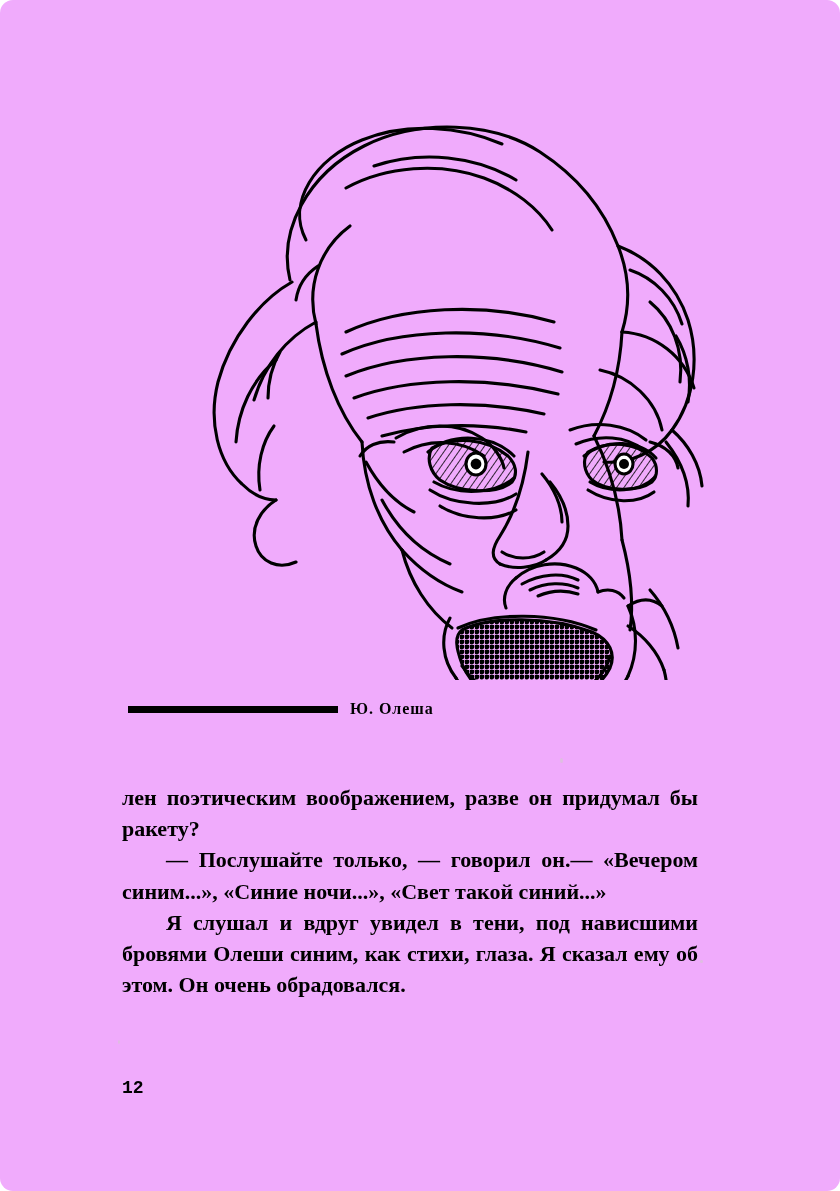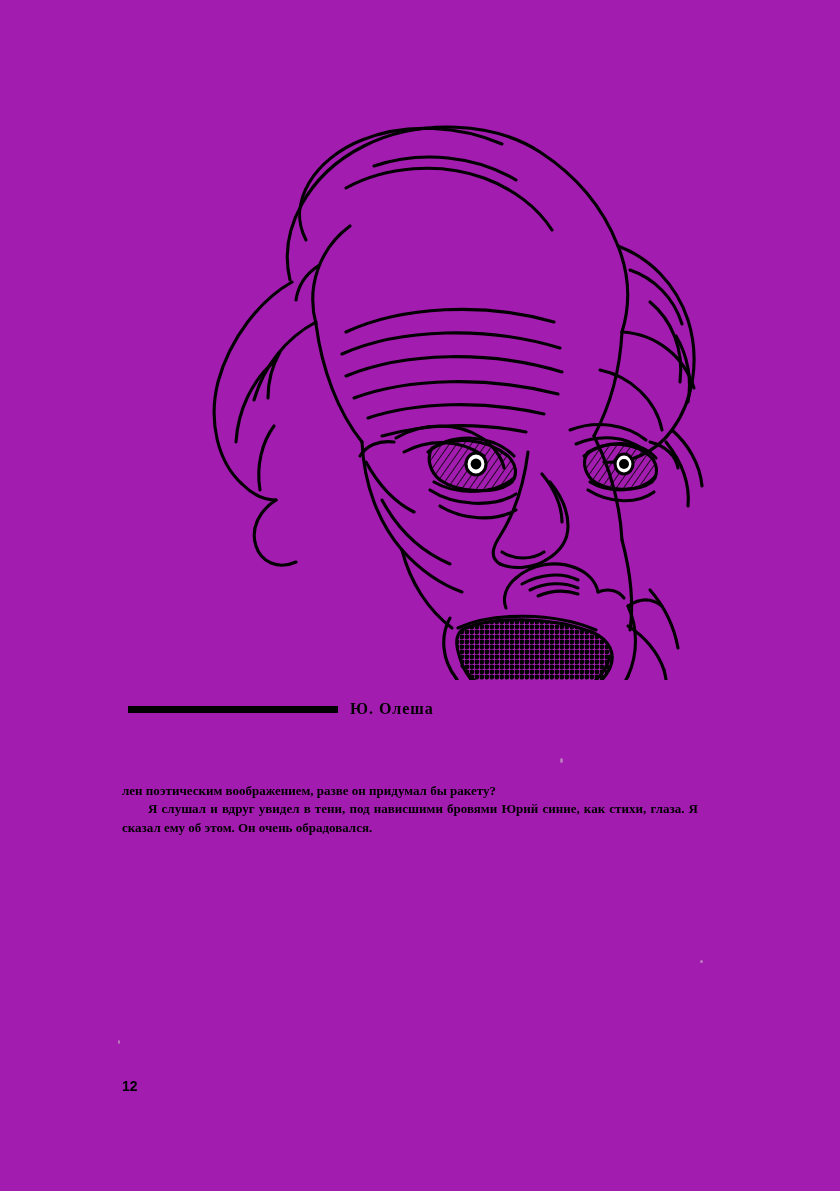--- a/index.html
+++ b/index.html
@@ -12,21 +12,22 @@
     height: 1191px;
     position: relative;
     font-family: "Liberation Serif", serif;
     color: #000000;
     overflow: hidden;
   }
 
   .page {
     position: absolute;
     inset: 0;
-    background: #a21caf;
+    background: #f0abfc;
+    border-radius: 13px;
   }
 
   
   .illustration {
     position: absolute;
     left: 110px;
     top: 70px;
     width: 600px;
     height: 610px;
   }
@@ -59,40 +60,40 @@
     white-space: nowrap;
   }
 
   
   .body-text {
     position: absolute;
     left: 122px;
     top: 782px;
     width: 576px;
     font-family: "Liberation Serif", serif;
-    font-size: 13px;
+    font-size: 22px;
     line-height: 1.42;
     text-align: justify;
     text-justify: inter-word;
     font-weight: 600;
   }
   .body-text p {
     margin: 0;
   }
   .body-text p.indent {
     text-indent: 2.0em;
   }
 
   
   .page-number {
     position: absolute;
     left: 122px;
     top: 1078px;
-    font-family: Liberation Sans, sans-serif;
-    font-size: 14px;
+    font-family: Liberation Mono, monospace;
+    font-size: 18px;
     font-weight: bold;
   }
 
   
   .speckle {
     position: absolute;
     background: #cfcfc9;
     border-radius: 50%;
     opacity: .55;
   }
@@ -213,21 +214,22 @@
     </svg>
   </div>
 
   <div class="caption-block">
     <div class="caption-rule"></div>
     <div class="caption-text">Ю.  Олеша</div>
   </div>
 
   <div class="body-text">
     <p>лен  поэтическим воображением, разве он придумал бы ракету?</p>
-    <p class="indent">Я слушал и вдруг увидел в тени, под нависшими бровями Юрий синие, как стихи, глаза. Я сказал ему об этом. Он очень обрадовался.</p>
+    <p class="indent">— Послушайте только, — говорил  он.— «Вечером синим...», «Синие ночи...», «Свет такой синий...»</p>
+    <p class="indent">Я слушал и вдруг увидел в тени, под нависшими бровями Олеши синим, как стихи, глаза. Я сказал ему об этом. Он очень обрадовался.</p>
   </div>
 
   <div class="page-number">12</div>
 
   <div class="speckle" style="left:560px; top:758px; width:3px; height:5px;"></div>
   <div class="speckle" style="left:700px; top:960px; width:3px; height:3px;"></div>
   <div class="speckle" style="left:118px; top:1040px; width:2px; height:4px;"></div>
 
 </div>
 

